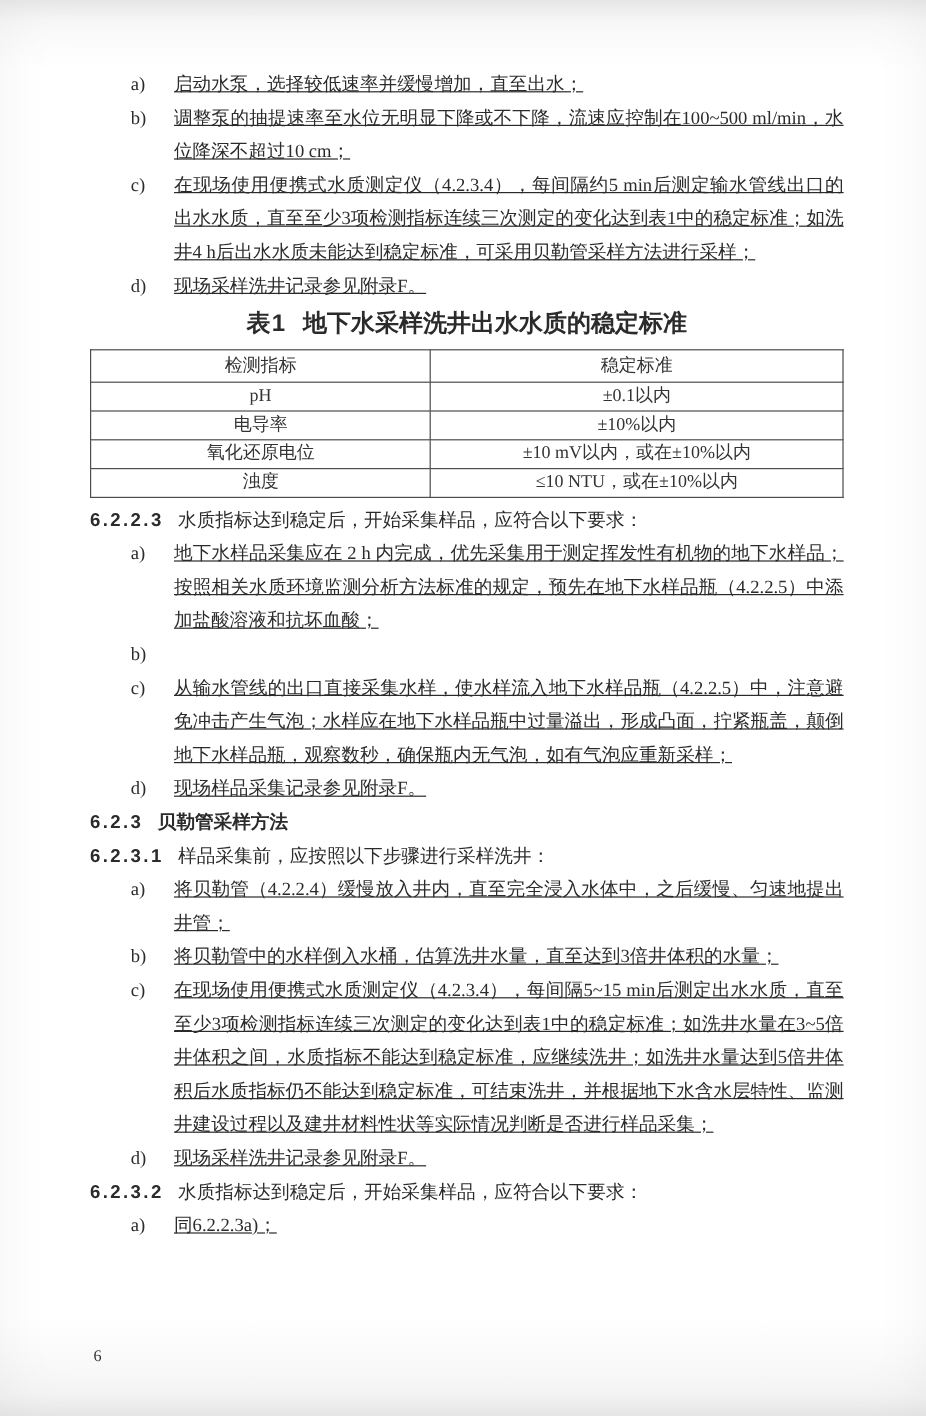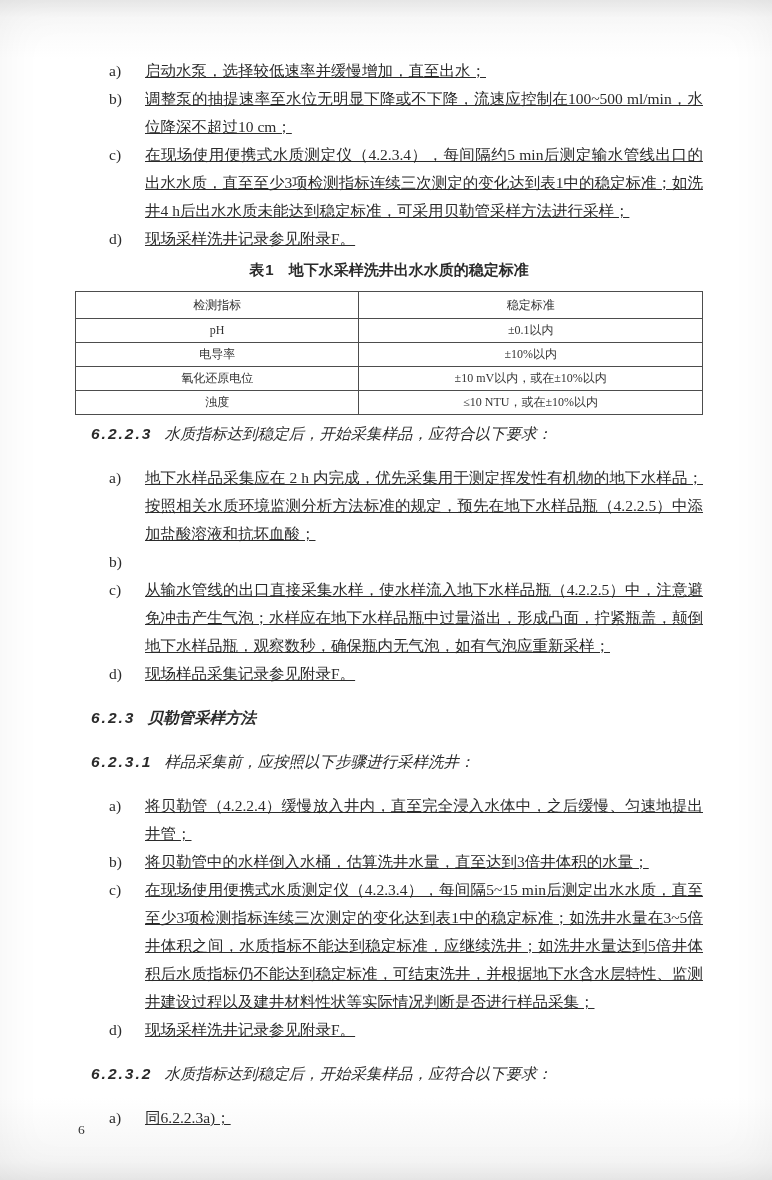--- a/index.html
+++ b/index.html
@@ -15,41 +15,41 @@
     position:absolute;left:75px;top:57px;width:628px;
     font-family:"Liberation Serif","DejaVu Serif",serif;
     font-size:15.5px;line-height:28px;
   }
   
   .olist{margin:0;}
   .li{display:flex;align-items:flex-start;padding-left:34px;}
   .li-label{flex:0 0 36px;}
   .li-text{flex:1;text-align:justify;text-justify:inter-ideograph;text-decoration:underline;}
   
-  .clause{margin:16px;font-style:italic;}
+  .clause{margin:0;}
   .clause-num{
     font-family:"Liberation Sans","DejaVu Sans",sans-serif;
     font-weight:700;letter-spacing:2px;margin-right:12px;white-space:nowrap;
   }
   .heading .heading-text{
     font-family:"Liberation Sans","DejaVu Sans",sans-serif;
     font-weight:700;
   }
   
   .tbl-caption{
     text-align:center;
     font-family:"Liberation Sans","DejaVu Sans",sans-serif;
-    font-weight:700;font-size:15px;
+    font-weight:700;font-size:20px;
     margin:3px 0 7px 0;
   }
   .tbl-caption .cap-label{margin-right:14px;letter-spacing:1px;}
   table.t1{
     width:100%;border-collapse:collapse;table-layout:fixed;
     font-family:"Liberation Serif","DejaVu Serif",serif;
-    font-size:12px;color:#333;
+    font-size:15px;color:#333;
   }
   table.t1 th,table.t1 td{
     border:1px solid #4d4d4d;
     text-align:center;vertical-align:middle;
     font-weight:normal;padding:0 4px;
     height:23px;line-height:23px;
   }
   table.t1 tr.hdr th{height:26px;line-height:26px;}
   table.t1 col.c1{width:45.2%;}
   table.t1 col.c2{width:54.8%;}

